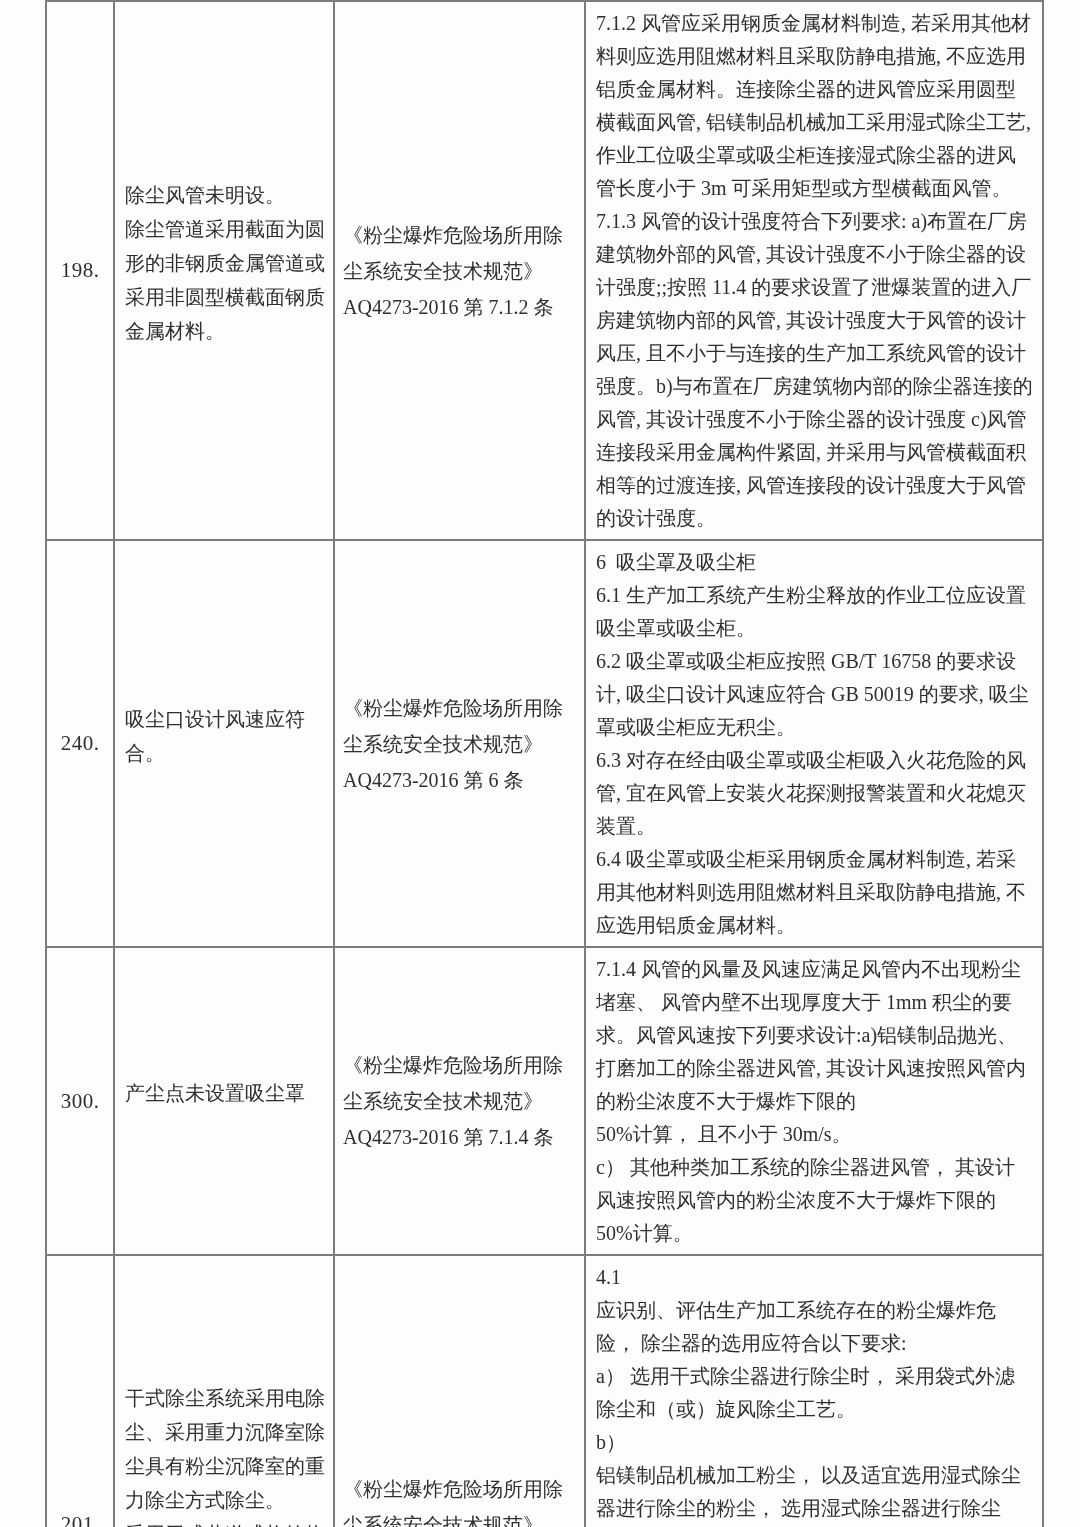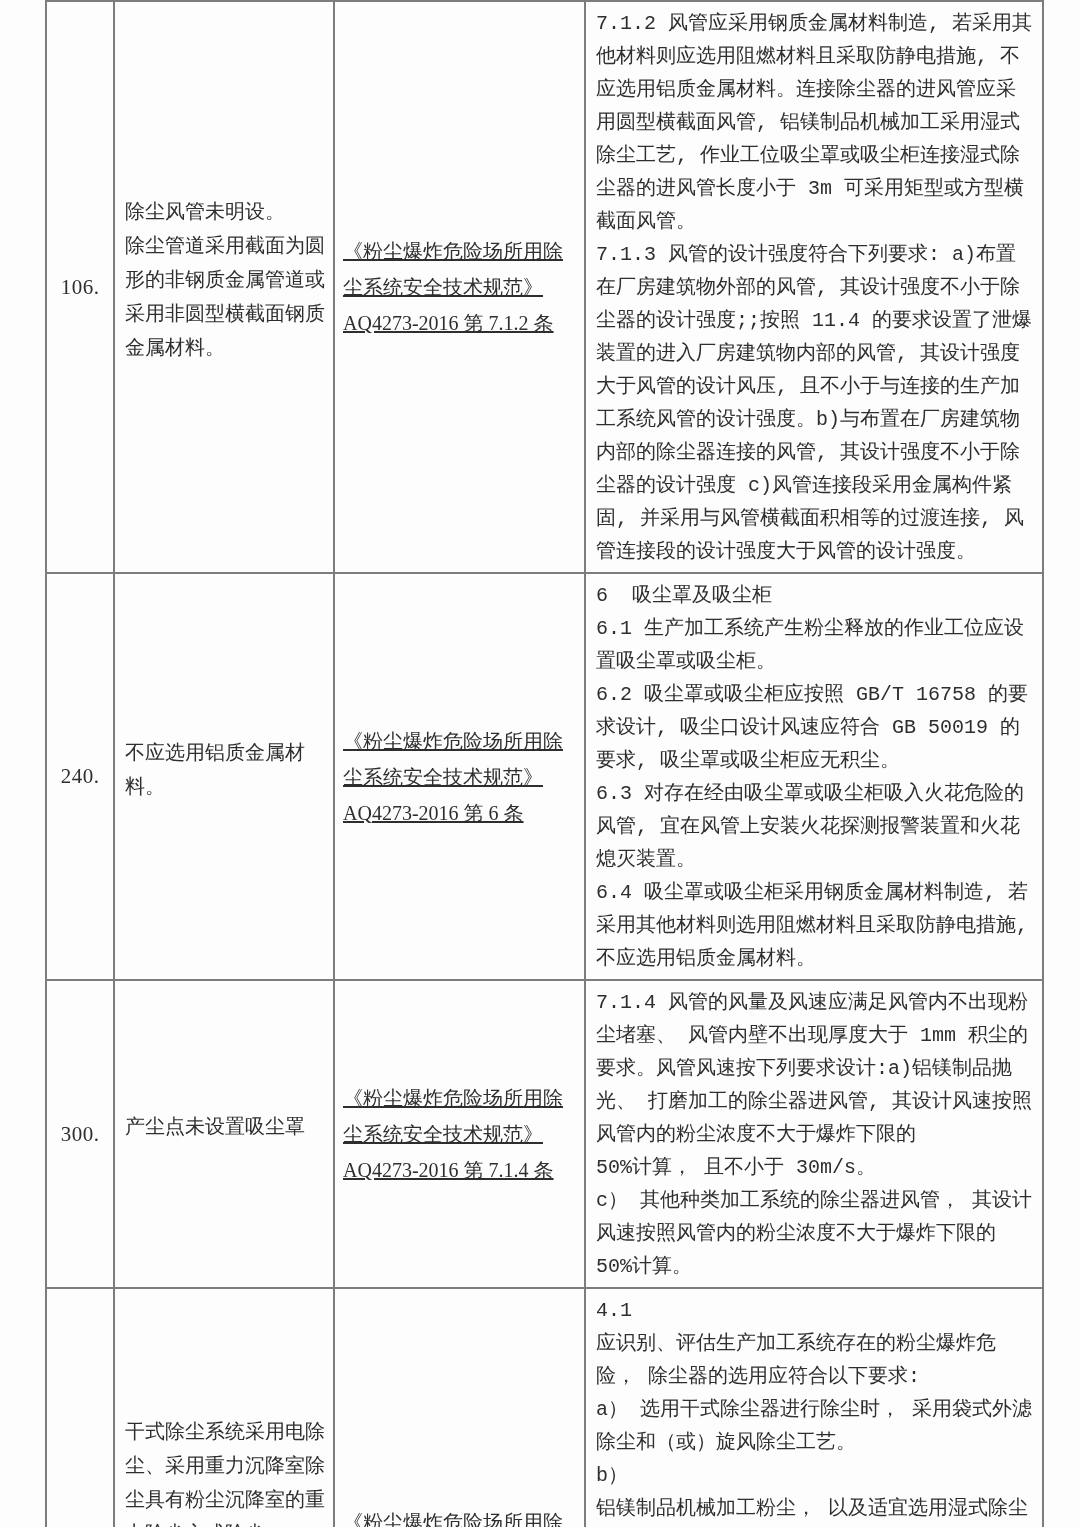--- a/index.html
+++ b/index.html
@@ -50,59 +50,57 @@
     font-size: 20px;
     line-height: 34px;
     white-space: pre-wrap;
   }
   td.standard {
     vertical-align: middle;
     padding: 4px 6px 4px 8px;
     font-size: 20px;
     line-height: 36px;
     white-space: pre-wrap;
-    text-decoration: underline;
   }
   td.requirement {
     vertical-align: top;
     padding: 5px 8px 4px 10px;
     font-size: 20px;
     line-height: 33px;
     white-space: pre-wrap;
-    font-family: Liberation Mono, monospace;
   }
   tr.row-198 { height: 453px; }
   tr.row-199 { height: 342px; }
   tr.row-200 { height: 235px; }
   tr.row-201 { height: 468px; }
 </style>
 </head>
 <body>
 
 <div class="page">
   <table class="doc-table">
     <colgroup>
       <col class="c-no">
       <col class="c-problem">
       <col class="c-standard">
       <col class="c-req">
     </colgroup>
     <tbody>
       <tr class="row-198">
-        <td class="no">106.</td>
+        <td class="no">198.</td>
         <td class="problem">除尘风管未明设。
 除尘管道采用截面为圆形的非钢质金属管道或采用非圆型横截面钢质金属材料。</td>
         <td class="standard">《粉尘爆炸危险场所用除尘系统安全技术规范》
 AQ4273-2016 第 7.1.2 条</td>
         <td class="requirement">7.1.2 风管应采用钢质金属材料制造, 若采用其他材料则应选用阻燃材料且采取防静电措施, 不应选用铝质金属材料。连接除尘器的进风管应采用圆型横截面风管, 铝镁制品机械加工采用湿式除尘工艺, 作业工位吸尘罩或吸尘柜连接湿式除尘器的进风管长度小于 3m 可采用矩型或方型横截面风管。
 7.1.3 风管的设计强度符合下列要求: a)布置在厂房建筑物外部的风管, 其设计强度不小于除尘器的设计强度;;按照 11.4 的要求设置了泄爆装置的进入厂房建筑物内部的风管, 其设计强度大于风管的设计风压, 且不小于与连接的生产加工系统风管的设计强度。b)与布置在厂房建筑物内部的除尘器连接的风管, 其设计强度不小于除尘器的设计强度 c)风管连接段采用金属构件紧固, 并采用与风管横截面积相等的过渡连接, 风管连接段的设计强度大于风管的设计强度。</td>
       </tr>
       <tr class="row-199">
         <td class="no">240.</td>
-        <td class="problem">不应选用铝质金属材料。</td>
+        <td class="problem">吸尘口设计风速应符合。</td>
         <td class="standard">《粉尘爆炸危险场所用除尘系统安全技术规范》
 AQ4273-2016 第 6 条</td>
         <td class="requirement">6  吸尘罩及吸尘柜
 6.1 生产加工系统产生粉尘释放的作业工位应设置吸尘罩或吸尘柜。
 6.2 吸尘罩或吸尘柜应按照 GB/T 16758 的要求设计, 吸尘口设计风速应符合 GB 50019 的要求, 吸尘罩或吸尘柜应无积尘。
 6.3 对存在经由吸尘罩或吸尘柜吸入火花危险的风管, 宜在风管上安装火花探测报警装置和火花熄灭装置。
 6.4 吸尘罩或吸尘柜采用钢质金属材料制造, 若采用其他材料则选用阻燃材料且采取防静电措施, 不应选用铝质金属材料。</td>
       </tr>
       <tr class="row-200">
         <td class="no">300.</td>

